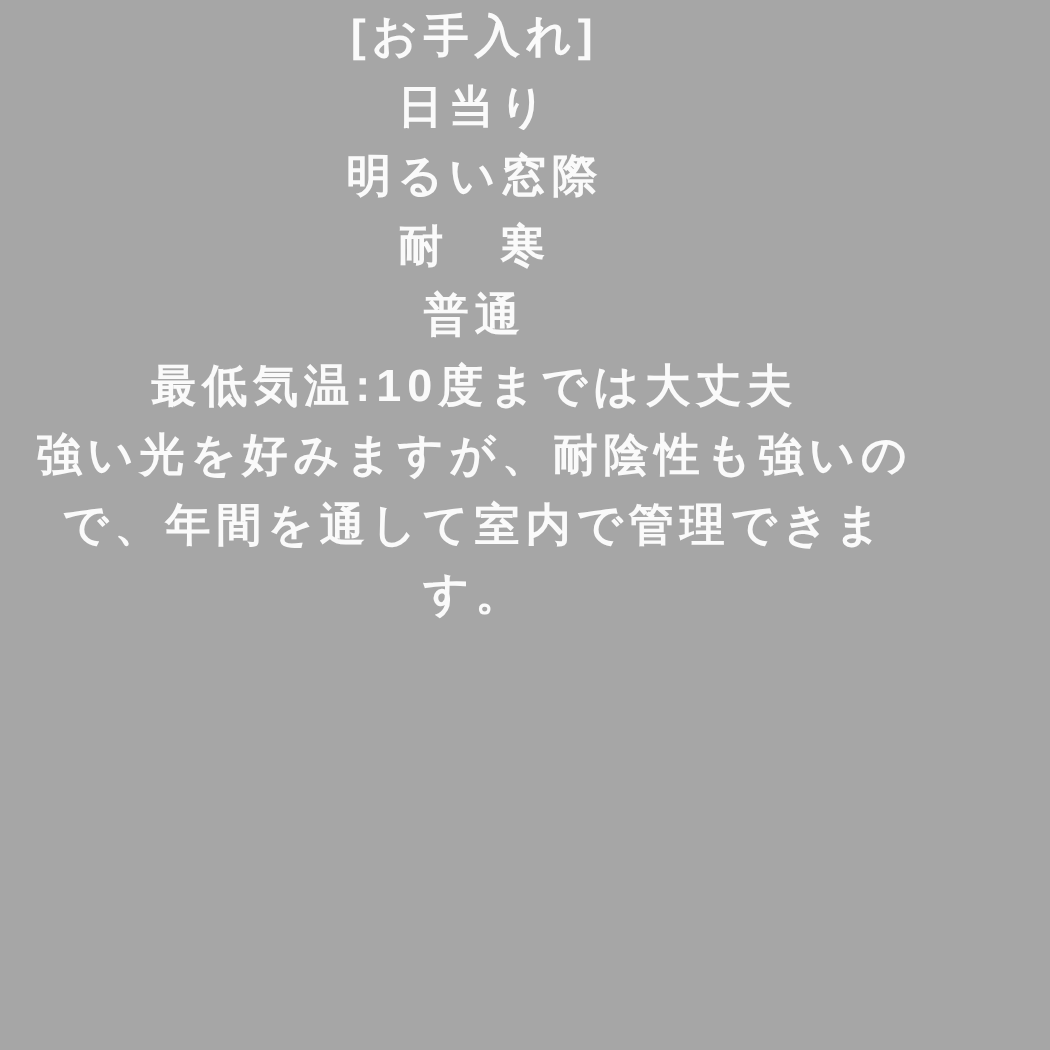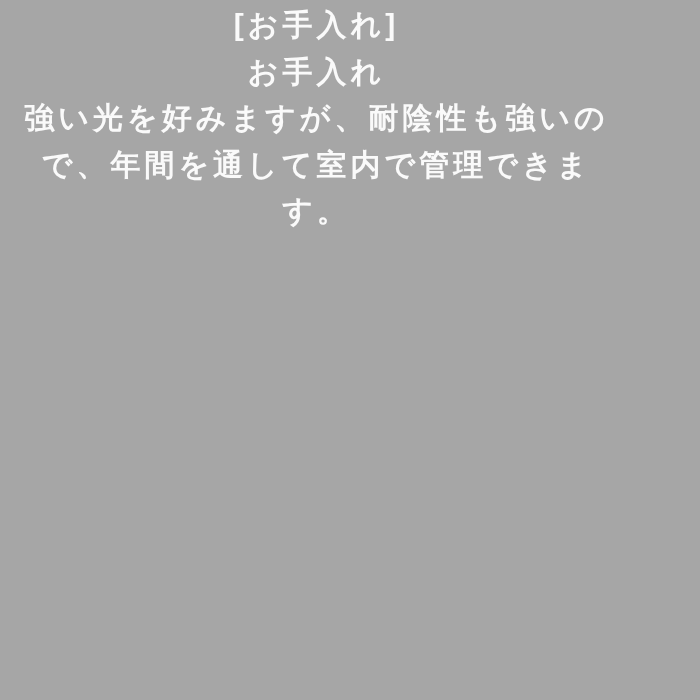--- a/index.html
+++ b/index.html
@@ -32,18 +32,22 @@
     margin: 0;
     padding: 0;
   }
 </style>
 </head>
 <body style="background: rgb(166, 166, 166);">
 
 <div class="care-panel" style="color: rgb(250, 250, 250);">
   <div class="line">[お手入れ]</div>
 
-  <div class="line">お手入れ</div>
+  <div class="line">日当り</div>
+  <div class="line">明るい窓際</div>
 
+  <div class="line">耐　寒</div>
 
+  <div class="line">普通</div>
 
+  <p class="note">最低気温:10度までは大丈夫</p>
   <p class="note">強い光を好みますが、耐陰性も強いので、年間を通して室内で管理できます。</p>
 </div>
 
 </body></html>

